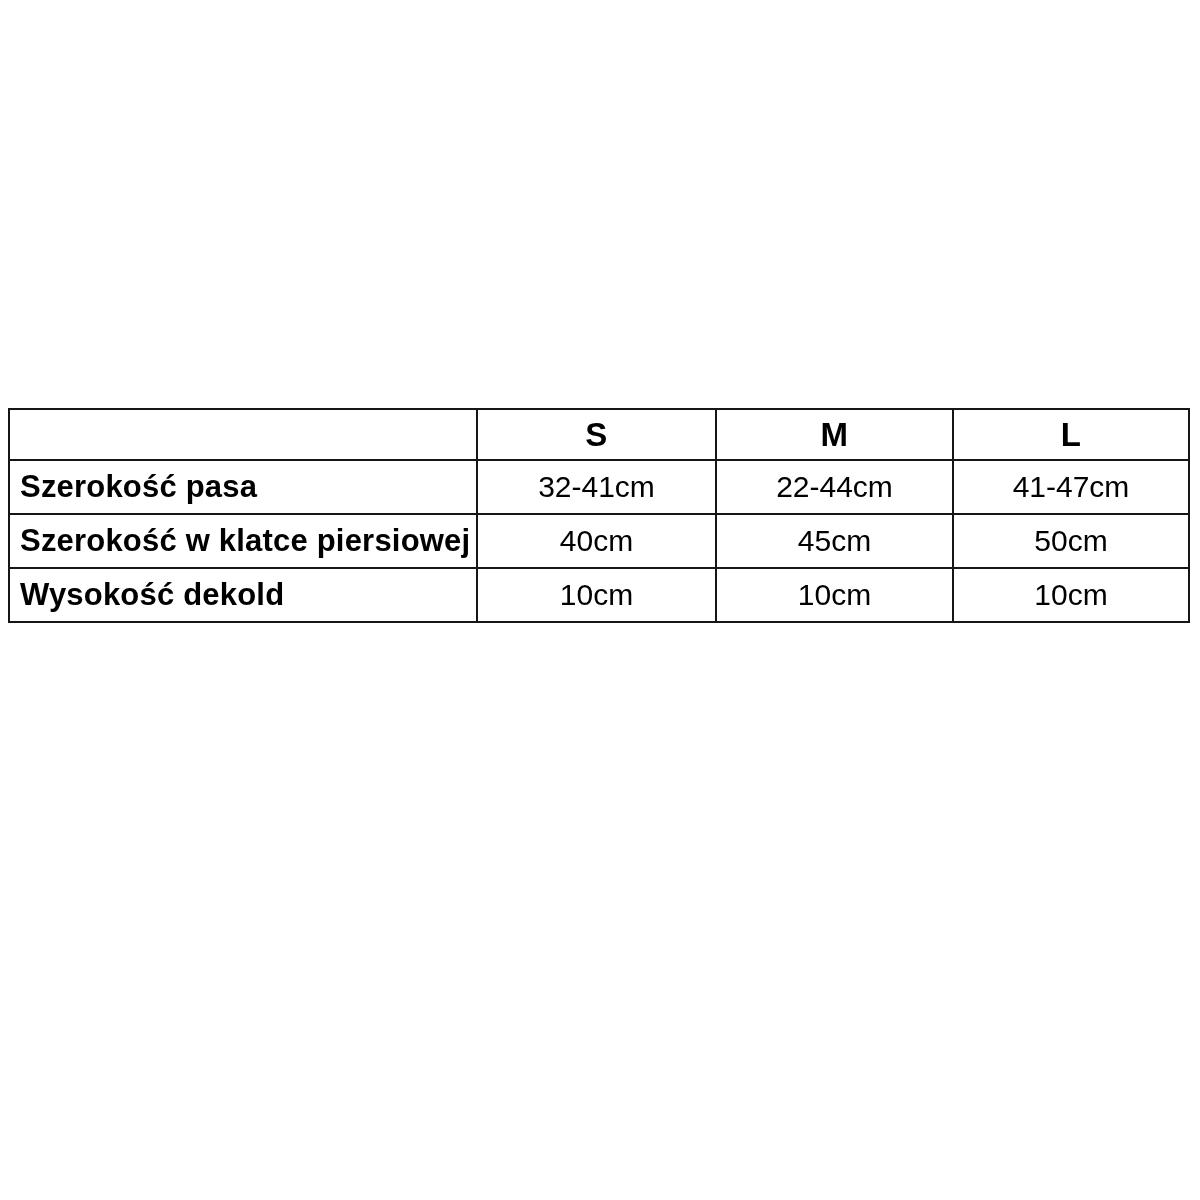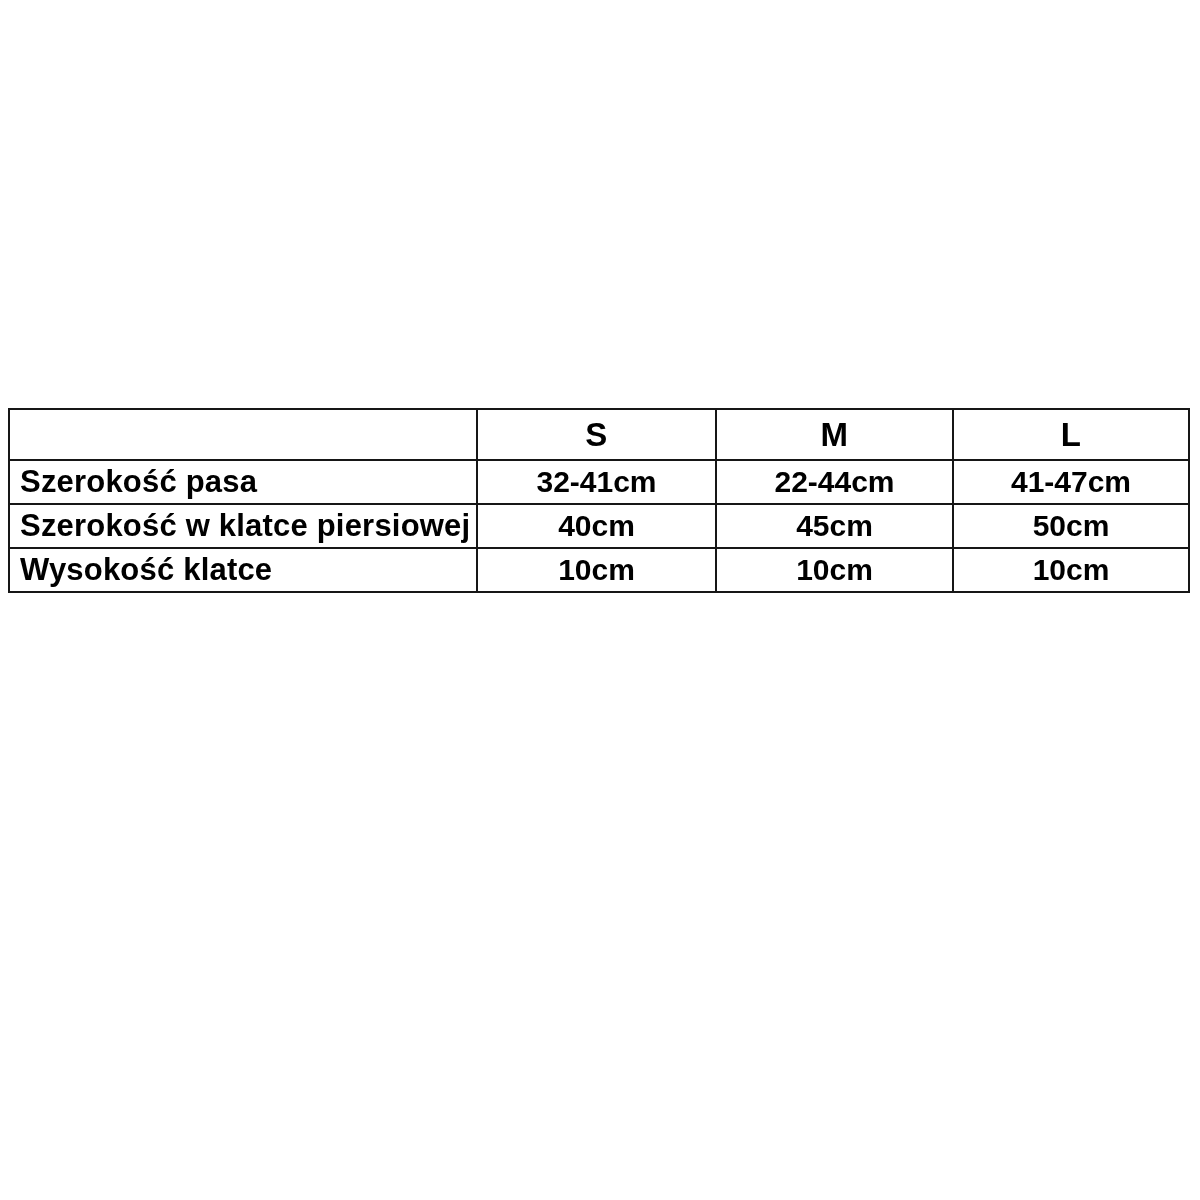--- a/index.html
+++ b/index.html
@@ -22,36 +22,36 @@
     background: #ffffff;
   }
   .size-table th,
   .size-table td {
     border: 2px solid #161616;
     vertical-align: middle;
     overflow: hidden;
     white-space: nowrap;
   }
   .size-table thead tr { height: 51px; }
-  .size-table tbody tr { height: 44px; padding-left: 48px; }
+  .size-table tbody tr { height: 54px; padding-left: 48px; }
   th.size-head {
     font-weight: bold;
     font-size: 33px;
     text-align: center;
     letter-spacing: 0.5px;
   }
   th.row-label {
     font-weight: bold;
     font-size: 31px;
     text-align: left;
     padding-left: 10px;
     letter-spacing: 0.2px;
   }
   td.value-cell {
-    font-weight: bold;
+    font-weight: normal;
     font-size: 30px;
     text-align: center;
   }
 </style>
 </head>
 <body>
 
 <table class="size-table">
   <colgroup>
     <col style="width:468px">
@@ -74,19 +74,19 @@
       <td class="value-cell">22-44cm</td>
       <td class="value-cell">41-47cm</td>
     </tr>
     <tr>
       <th class="row-label">Szerokość w klatce piersiowej</th>
       <td class="value-cell">40cm</td>
       <td class="value-cell">45cm</td>
       <td class="value-cell">50cm</td>
     </tr>
     <tr>
-      <th class="row-label">Wysokość klatce</th>
+      <th class="row-label">Wysokość dekold</th>
       <td class="value-cell">10cm</td>
       <td class="value-cell">10cm</td>
       <td class="value-cell">10cm</td>
     </tr>
   </tbody>
 </table>
 
 </body></html>

